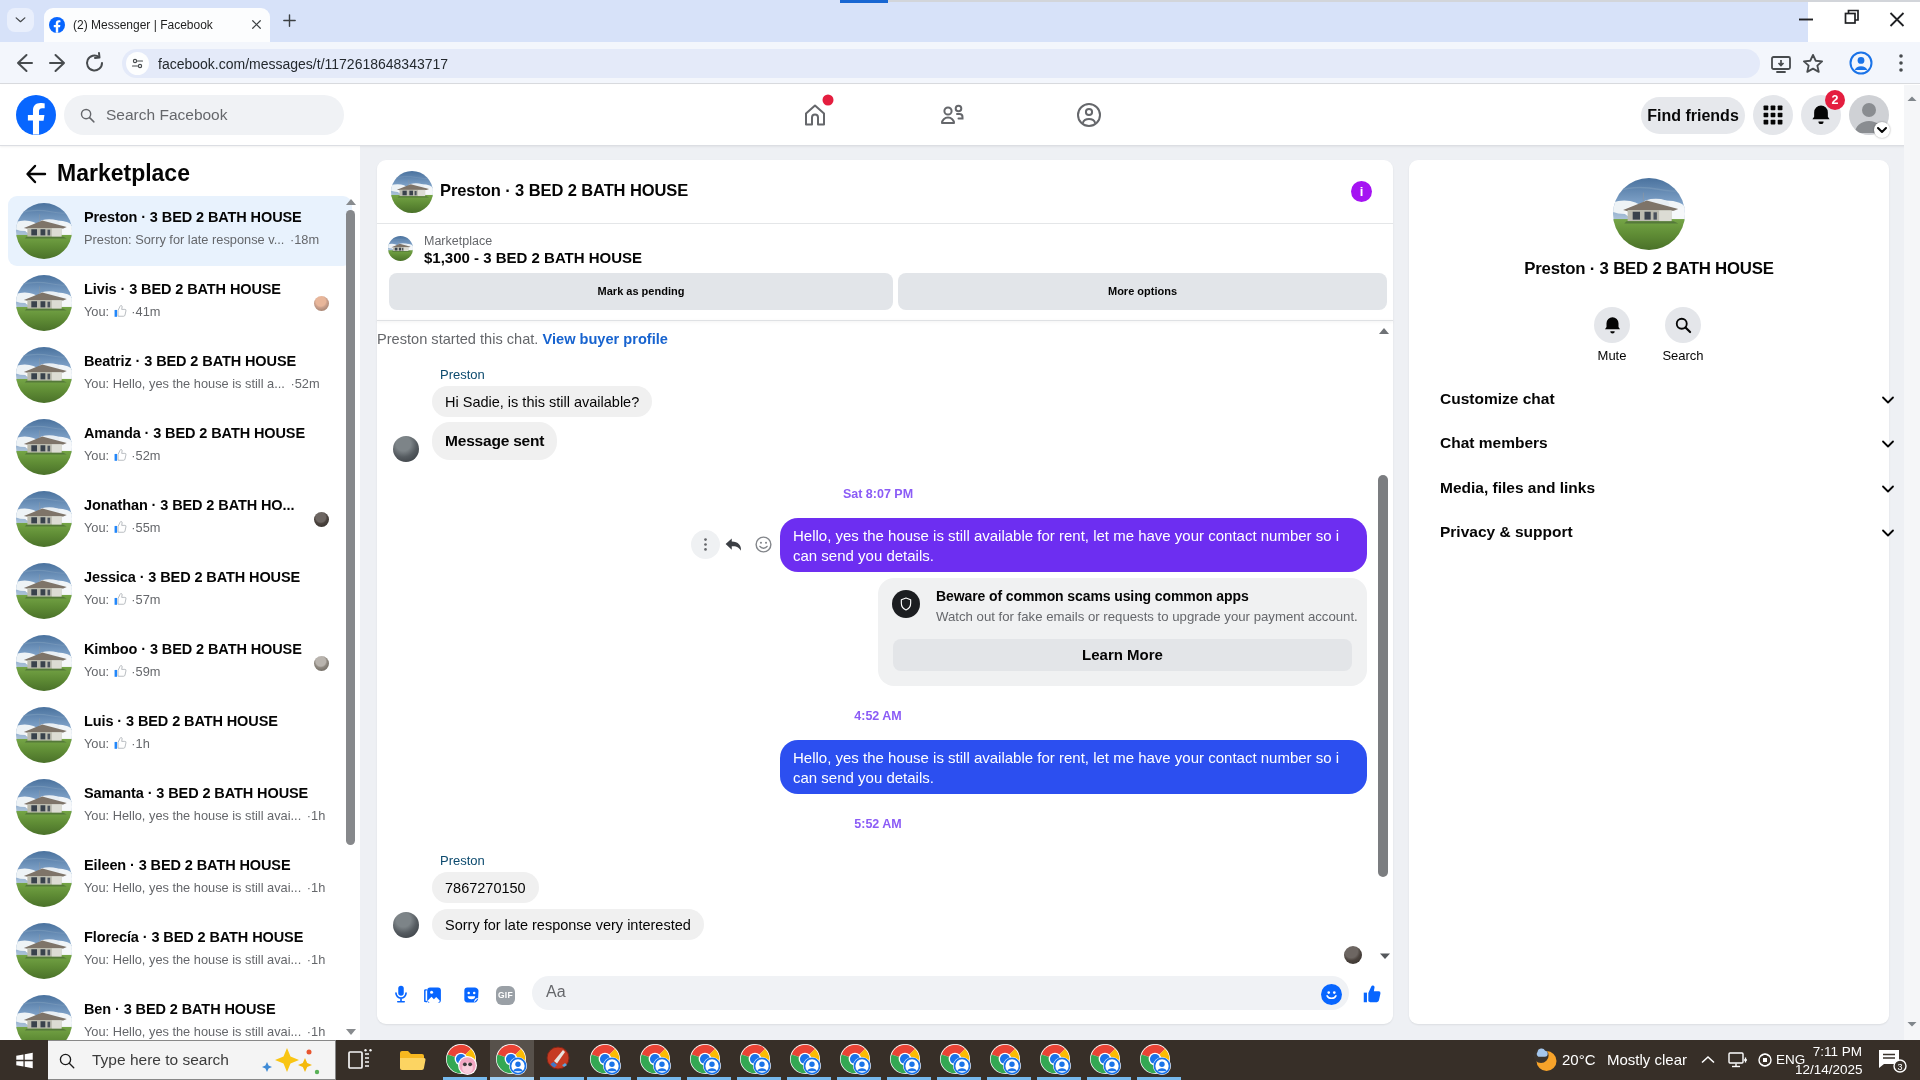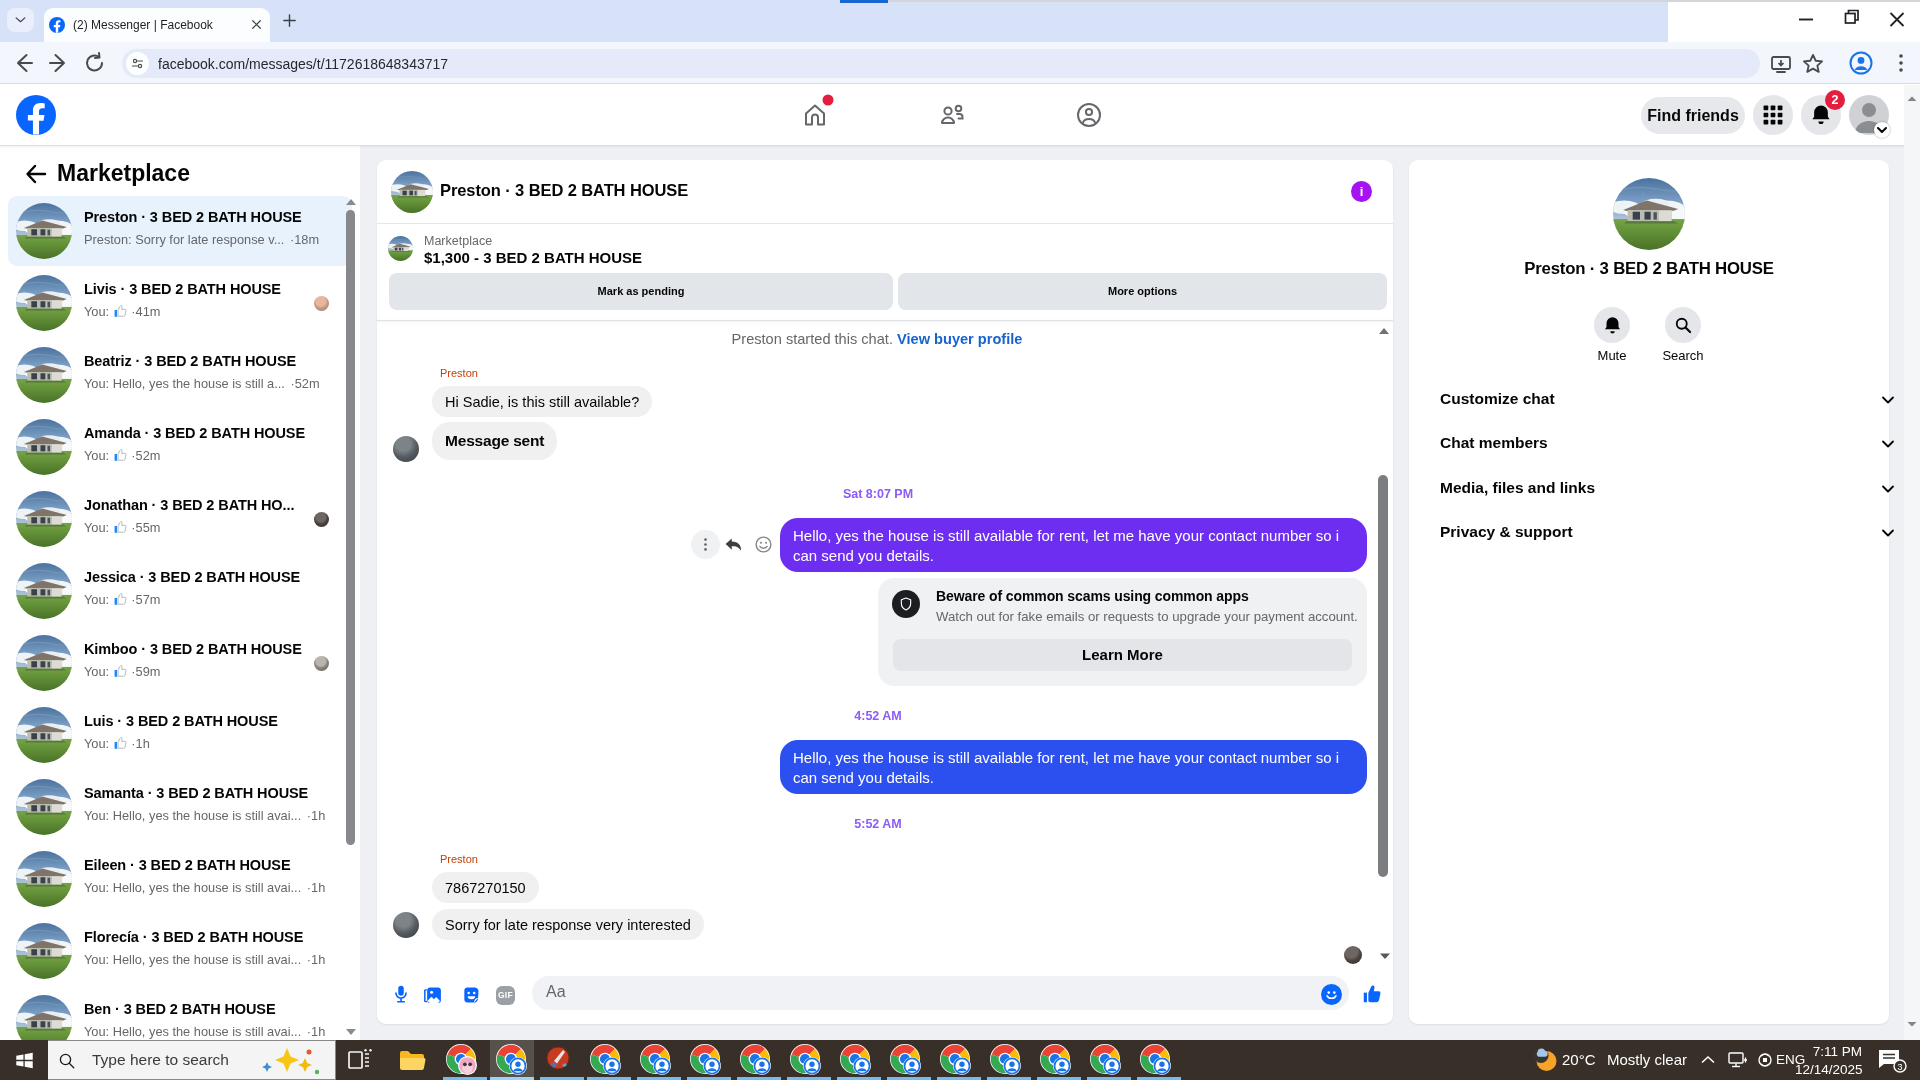--- a/index.html
+++ b/index.html
@@ -1,20 +1,20 @@
 <!DOCTYPE html>
 <html><head>
 <meta charset="utf-8">
 <style>
   * { margin:0; padding:0; box-sizing:border-box; font-family:"Liberation Sans",sans-serif; }
   html,body { width:1920px; height:1080px; overflow:hidden; background:#fff; }
   body { position:relative; }
 
   
-  #tabbar { position:absolute; left:0; top:0; width:1668px; height:42px; background:#d7e2f9; }
+  #tabbar { position:absolute; left:0; top:0; width:1808px; height:42px; background:#d7e2f9; }
   #topstrip-blue { position:absolute; left:840px; top:0; width:48px; height:3px; background:#1866d2; }
   #topstrip-grey { position:absolute; left:888px; top:0; width:1032px; height:2px; background:#d2d5da; }
   #tabsearch { position:absolute; left:7px; top:8px; width:27px; height:24px; border-radius:8px; background:#e9effc; }
   #tab { position:absolute; left:44px; top:8px; width:226px; height:34px; background:#fcfdfe; border-radius:9px 9px 0 0; }
   #tab .title { position:absolute; left:29px; top:10px; font-size:12px; color:#1f1f1f; white-space:nowrap; }
   #tab .fav { position:absolute; left:5px; top:9px; width:16px; height:16px; }
   #tab .close { position:absolute; left:206px; top:10px; width:13px; height:13px; }
   #newtab { position:absolute; left:281px; top:12px; width:17px; height:17px; }
   .wbtn { position:absolute; top:0; width:46px; height:36px; }
 
@@ -57,21 +57,21 @@
   #chathead .nm { position:absolute; left:63px; top:21px; letter-spacing:-.1px; font-size:16.5px; font-weight:bold; color:#050505; }
   #mpsec .av { position:absolute; left:11px; top:12px; width:25px; height:25px; border-radius:50%; overflow:hidden; }
   #mpsec { position:absolute; left:0; top:64px; width:100%; height:96px; }
   #mpsec .l1 { position:absolute; left:47px; top:10px; font-size:12.5px; color:#65676b; }
   #mpsec .l2 { position:absolute; left:47px; top:25px; font-size:15px; font-weight:bold; color:#050505; }
   .mpbtn { position:absolute; top:49px; height:37px; background:#e2e5e9; border-radius:8px; text-align:center; line-height:37px; font-size:11px; font-weight:bold; color:#050505; }
   #chatscroll-shadow { position:absolute; left:0; top:160px; width:100%; height:1px; background:#dfe1e4; box-shadow:0 1px 3px rgba(0,0,0,.10); }
 
   
   .ts { position:absolute; width:1002px; text-align:center; font-size:12.5px; font-weight:bold; color:#8b5cf6; }
-  .lbl { position:absolute; font-size:11px; color:#c2410c; }
+  .lbl { position:absolute; font-size:13px; color:#0c4a6e; }
   .bub { position:absolute; background:#f0f0f0; border-radius:18px; font-size:14.5px; color:#050505; padding:7.5px 13px; }
   .bub.me { color:#fff; font-size:15px; }
   .msgav { position:absolute; width:26px; height:26px; border-radius:50%; overflow:hidden; }
   #inputpill { position:absolute; left:155px; top:816px; width:817px; height:34px; background:#f0f2f5; border-radius:17px; }
   #inputpill .aa { position:absolute; left:14px; top:7px; font-size:16px; color:#65676b; }
 
   
   #rightcard .bigav { position:absolute; left:204px; top:18px; width:72px; height:72px; border-radius:50%; overflow:hidden; }
   #rightcard .nm { position:absolute; left:0; top:99px; width:100%; text-align:center; letter-spacing:-.2px; font-size:16.8px; font-weight:bold; color:#050505; }
   .rcbtn { position:absolute; top:147px; width:36px; height:36px; border-radius:50%; background:#e4e6ea; }
@@ -217,20 +217,27 @@
       <circle cx="13" cy="13" r="1.8" fill="#474b4e"></circle>
       <circle cx="13" cy="20" r="1.8" fill="#474b4e"></circle>
     </svg>
 </div>
 
 <div id="fbheader">
   <svg id="fblogo" viewBox="0 0 36 36">
       <circle cx="18" cy="18" r="18" fill="#0866ff"></circle>
       <path d="M24.8 23.1 l.8-5.1 h-4.9 v-3.3 c0-1.4.7-2.75 2.88-2.75 h2.22 V7.6 s-2-.34-3.92-.34 c-4 0-6.62 2.42-6.62 6.82 v3.86 H10.7 v5.1 h4.56 v12.4 a18 18 0 0 0 5.48 0 V23.1 Z" fill="#fff"></path>
     </svg>
+  <div id="fbsearch">
+    <svg viewBox="0 0 24 24" width="17" height="17" style="position:absolute;left:15px;top:12px">
+        <circle cx="10" cy="10" r="6.5" fill="none" stroke="#65676b" stroke-width="2"></circle>
+        <path d="M15 15 L21 21" stroke="#65676b" stroke-width="2" stroke-linecap="round"></path>
+      </svg>
+    <span>Search Facebook</span>
+  </div>
   <svg class="hdric" style="left:801px" viewBox="0 0 28 28">
       <path d="M5 12.5 L14 4.5 L23 12.5 V23.5 H17 V16.5 a3 3 0 0 0 -6 0 V23.5 H5 Z" fill="none" stroke="#65676b" stroke-width="2" stroke-linejoin="round"></path>
     </svg>
   <svg class="hdric" style="left:938px" viewBox="0 0 28 28">
       <circle cx="10" cy="10" r="3.6" fill="none" stroke="#65676b" stroke-width="2"></circle>
       <path d="M4 22 a6,5.4 0 0,1 12,0 Z" fill="none" stroke="#65676b" stroke-width="2" stroke-linejoin="round"></path>
       <circle cx="20.5" cy="7.5" r="2.8" fill="none" stroke="#65676b" stroke-width="2"></circle>
       <path d="M19 13 h2.5 a3 3 0 0 1 3 3 v1.5 h-4" fill="none" stroke="#65676b" stroke-width="2" stroke-linecap="round"></path>
     </svg>
   <svg class="hdric" style="left:1075px" viewBox="0 0 28 28">
@@ -404,21 +411,21 @@
       <svg class="av" viewBox="0 0 64 64" style="border-radius:50%">
           <use href="#house"></use>
         </svg>
       <div class="l1">Marketplace</div>
       <div class="l2">$1,300 - 3 BED 2 BATH HOUSE</div>
       <div class="mpbtn" style="left:12px;width:504px">Mark as pending</div>
       <div class="mpbtn" style="left:521px;width:489px">More options</div>
     </div>
     <div id="chatscroll-shadow"></div>
 
-    <div style="position:absolute;left:0;top:171px;width:1000px;text-align:center;font-size:14.6px;color:#65676b">Preston started this chat. <span style="color:#1763cf;font-weight:bold">View buyer profile</span></div>
+    <div style="position:absolute;left:0;top:171px;width:1000px;text-align:left;font-size:14.6px;color:#65676b">Preston started this chat. <span style="color:#1763cf;font-weight:bold">View buyer profile</span></div>
 
     <div class="lbl" style="left:63px;top:207px">Preston</div>
     <div class="bub" style="left:55px;top:226px">Hi Sadie, is this still available?</div>
     <div class="bub" style="left:55px;top:262px;font-size:15.5px;letter-spacing:-.2px;font-weight:bold;padding:10px 13px">Message sent</div>
     <div class="msgav" style="left:16px;top:276px;background:radial-gradient(circle at 40% 30%,#7d8488 0 30%,#565c61 55%,#32373c)"></div>
 
     <div class="ts" style="top:327px">Sat 8:07 PM</div>
     <div style="position:absolute;left:314px;top:370px;width:29px;height:29px;border-radius:50%;background:#eff1f3">
       <svg viewBox="0 0 24 24" width="17" height="17" style="margin:6px">
           <g fill="#65676b">

